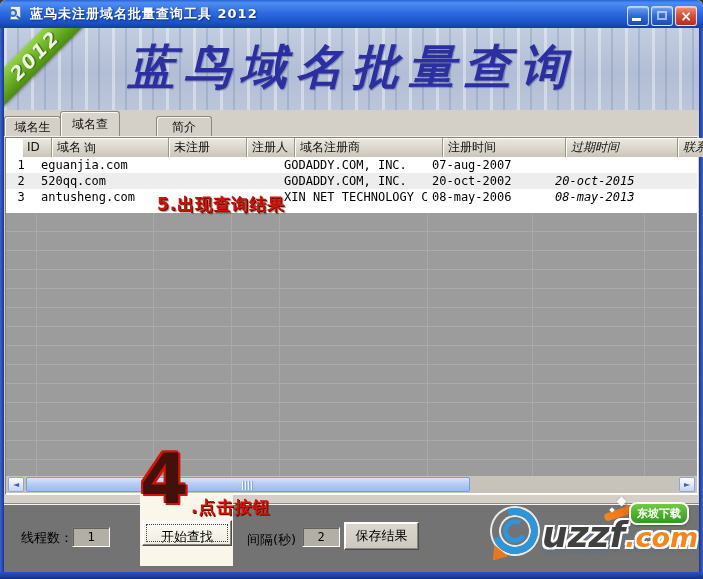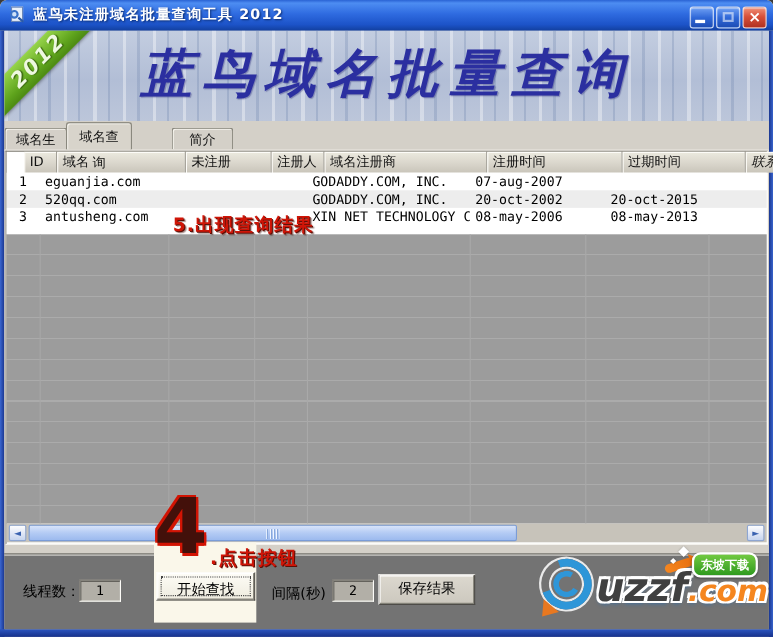--- a/index.html
+++ b/index.html
@@ -82,21 +82,21 @@
   }
   .rows{position:absolute;left:0;top:19px;width:691px;}
   .tr{display:flex;height:16px;background:#fff;}
   .tr.alt{background:#ededed;}
   .td{
     height:16px;font-family:"DejaVu Sans Mono",monospace;font-size:12px;line-height:16px;
     color:#000;padding-left:5px;white-space:nowrap;overflow:hidden;
   }
   .td.center{text-align:center;padding-left:0;}
   .c0{width:30px;} .c1{width:117px;} .c2{width:78px;} .c3{width:48px;}
-  .c4{width:148px;} .c5{width:123px;} .c6{width:112px;} .c7{flex:1;border-right:none;font-style:italic;}
+  .c4{width:148px;} .c5{width:123px;} .c6{width:112px;font-style:italic;} .c7{flex:1;border-right:none;font-style:italic;}
   .emptyband{position:absolute;left:0;top:67px;width:691px;height:8px;background:#fff;}
   .grayarea{
     position:absolute;left:0;top:75px;width:691px;height:263px;
     background:repeating-linear-gradient(180deg,#9c9c9c 0 18px,#ababab 18px 19px);
   }
   .vline{position:absolute;top:0;bottom:0;width:1px;background:#a9a9a9;}
   
   .hscroll{position:absolute;left:0;top:338px;width:691px;height:17px;background:#c7c3ba;}
   .sbtn{
     position:absolute;top:1px;width:16px;height:15px;border-radius:2px;
@@ -146,21 +146,21 @@
     position:absolute;font-size:13px;color:#000;text-align:center;
     border:1px solid;border-color:#fdfcf8 #4e4c48 #4e4c48 #fdfcf8;
     box-shadow:inset -1px -1px 0 #8a887e, inset 1px 1px 0 #fff;
     background:linear-gradient(180deg,#dcd8cf,#ccc8be);
   }
   .btn.start{
     left:138px;top:16px;width:90px;height:26px;line-height:32px;z-index:5;
     background:linear-gradient(180deg,#fdfcf6,#efecdf);
   }
   .btn.start .focus{position:absolute;left:3px;top:3px;right:3px;bottom:3px;border:1px dotted #444;}
-  .btn.save{left:340px;top:18px;width:88px;height:28px;line-height:26px;}
+  .btn.save{left:340px;top:18px;width:75px;height:28px;line-height:26px;}
   
   .wm{position:absolute;left:486px;top:500px;width:212px;height:72px;z-index:7;}
   .wm .swirl{position:absolute;left:6px;top:8px;width:52px;height:52px;}
   .wm .swirl .o1{position:absolute;left:0;top:0;width:46px;height:46px;border-radius:50%;
     border:7px solid #2e96d8;border-left-color:transparent;transform:rotate(25deg);
     box-shadow:0 0 0 2px rgba(255,255,255,.85), inset 0 0 0 2px rgba(255,255,255,.85);}
   .wm .swirl .o2{position:absolute;left:11px;top:11px;width:24px;height:24px;border-radius:50%;
     border:5px solid #2e96d8;border-right-color:transparent;transform:rotate(-15deg);}
   .wm .swirl .tail{position:absolute;left:-4px;bottom:-2px;width:0;height:0;
     border-left:9px solid transparent;border-right:9px solid transparent;border-top:13px solid #e87820;

